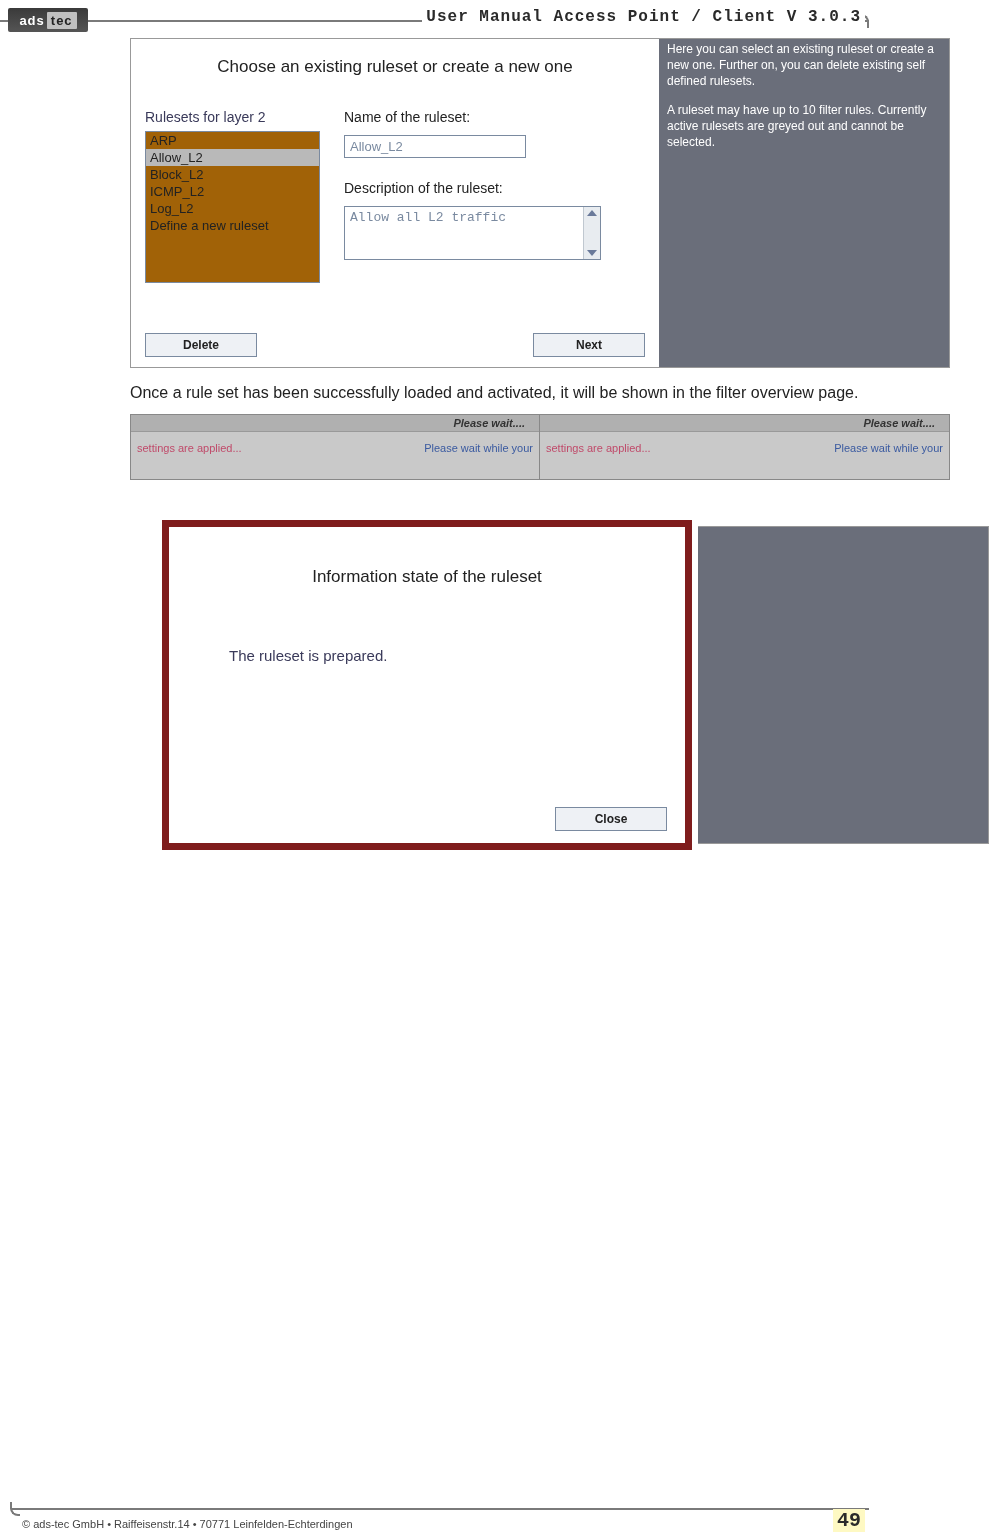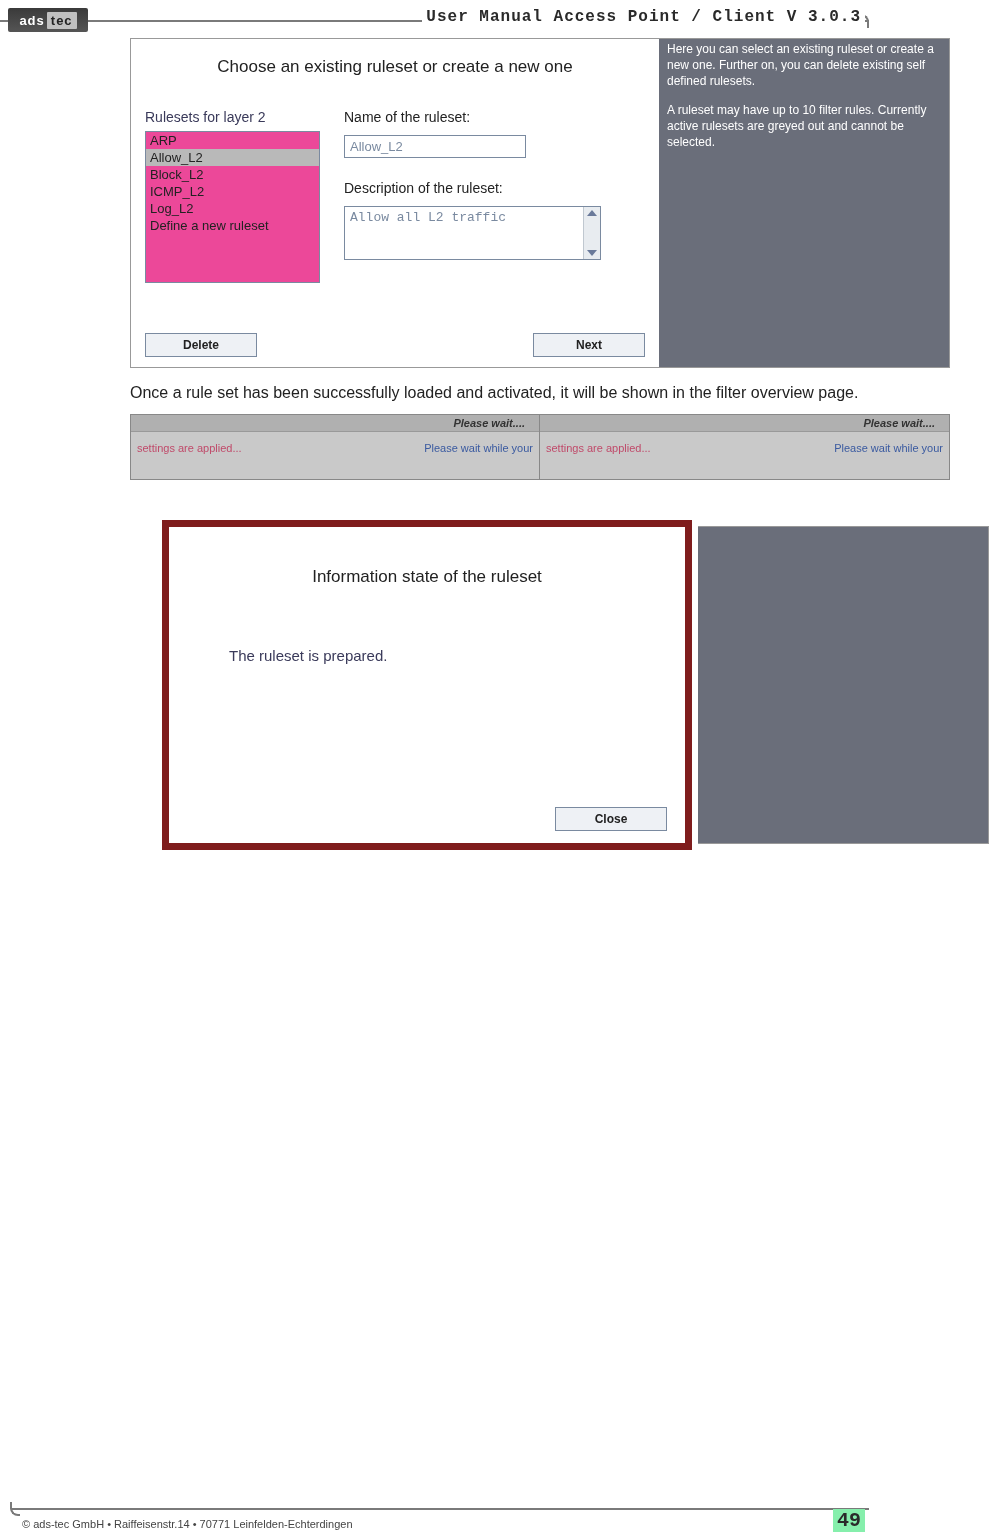--- a/index.html
+++ b/index.html
@@ -101,21 +101,21 @@
   .shot1-flex {
     display: flex;
     gap: 24px;
   }
   .shot1-col1 { width: 175px; }
   .shot1-col2 { flex: 1; }
   .listbox {
     border: 1px solid #7a8aa0;
     height: 150px;
     font-size: 13px;
-    background:#ec4899;
+    background:#a16207;
   }
   .listbox .item {
     padding: 1px 4px;
     color: #222;
     cursor: default;
   }
   .listbox .item.selected {
     background: #b9b9b9;
     color: #222;
   }
@@ -299,21 +299,21 @@
     padding:0 4px;
   }
   .page-num {
     position: absolute;
     bottom: 8px;
     right: 14px;
     font-family: "Courier New", monospace;
     font-weight: bold;
     font-size: 20px;
     color: #2a2a2a;
-    background:#86efac;
+    background:#fef9c3;
     padding:0 4px;
   }
 </style>
 </head>
 <body>
 
 <div class="page">
   <div class="header-line"></div>
   <div class="header-border-end"></div>
   <div class="logo">

